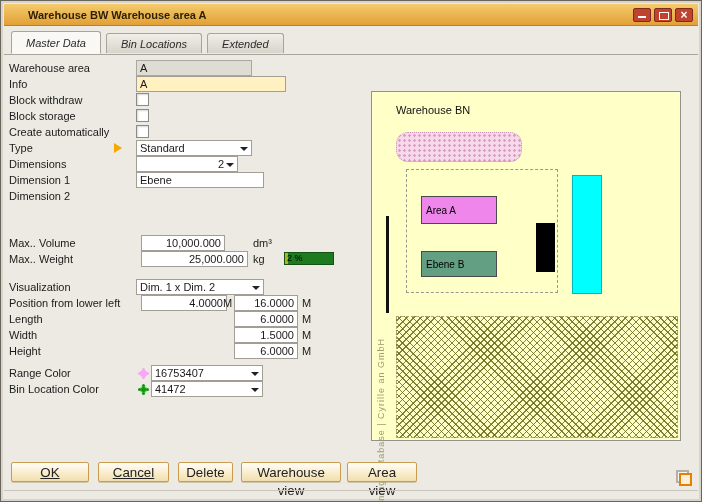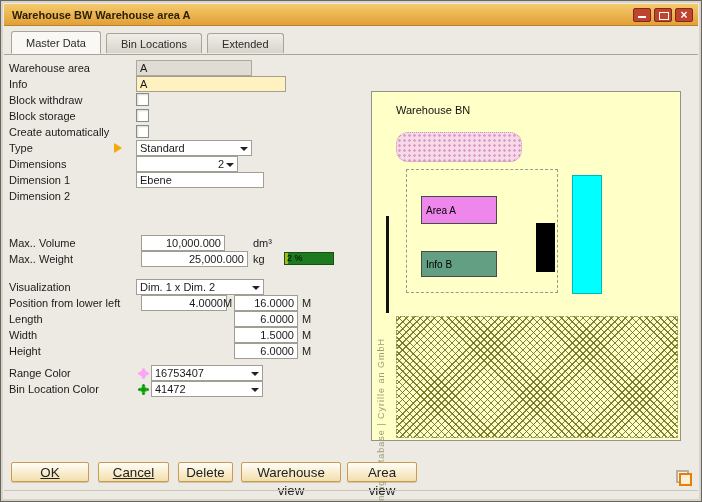--- a/index.html
+++ b/index.html
@@ -9,33 +9,33 @@
     font-family:"Liberation Sans", sans-serif; font-size:11px; color:#1a1a1a;
     background:#ECEAE3;
   }
   .window { position:absolute; inset:0; background:#ECEAE3;
     border:1px solid #68655D; box-shadow: inset 0 0 0 2px #D8D4CC; }
 
   
   .titlebar { position:absolute; left:3px; right:3px; top:3px; height:22px;
     background:linear-gradient(#F4CA6D, #E2A037);
     border-bottom:1px solid #B9812B; }
-  .titlebar .title { position:absolute; left:8px; top:0; line-height:22px;
+  .titlebar .title { position:absolute; left:24px; top:0; line-height:22px;
     font-weight:bold; color:#2A1E05; }
   .winbtns { position:absolute; right:5px; top:4px; display:flex; gap:3px; }
   .winbtn { position:relative; width:18px; height:14px; background:#C0432F;
     border:1px solid #7E2A1C; border-radius:2px; cursor:default; }
   .winbtn.min::after { content:""; position:absolute; left:4px; bottom:3px; width:8px; height:2px; background:#fff; }
   .winbtn.restore::after { content:""; position:absolute; left:4px; top:3px; width:8px; height:6px; border:1px solid #fff; }
   .winbtn.close::after { content:"×"; position:absolute; left:0; right:0; top:-1px; text-align:center;
     color:#fff; font-weight:bold; font-size:12px; line-height:14px; }
 
   
   .tabstrip { position:absolute; left:3px; right:3px; top:30px; height:24px;
-    border-bottom:1px solid #A7A49C; }
+    border-bottom:1px solid #A7A49C;font-style:italic; }
   .tab { position:relative; display:inline-block; vertical-align:bottom; height:20px;
     line-height:20px; padding:0 14px; margin-left:2px;
     border:1px solid #A7A49C; border-bottom:none; border-radius:3px 3px 0 0;
     background:linear-gradient(#F0EEE8, #D8D4CB); color:#2b2b2b; }
   .tab.first { margin-left:7px; }
   .tab.active { height:23px; line-height:23px; margin-bottom:-1px; z-index:2;
     background:#F9F8F4; border-bottom:1px solid #F9F8F4; }
 
   
   .lbl { position:absolute; height:16px; line-height:16px; white-space:nowrap; }
@@ -201,21 +201,21 @@
   <div class="panel">
     <span class="panel-title">Warehouse BN</span>
     <span class="dotted-rect"></span>
     <span class="dashed-rect"></span>
     <span class="wall"></span>
     <span class="watermark">Trainingsdatabase | Cyrille an GmbH</span>
     <span class="area-box area-a">
       <span class="atext">Area A</span>
     </span>
     <span class="area-box area-b">
-      <span class="atext">Info B</span>
+      <span class="atext">Ebene B</span>
     </span>
     <span class="black-block"></span>
     <span class="cyan-block"></span>
     <span class="hatch"></span>
   </div>
 
   <button class="btn u" style="left:10px; width:78px">OK</button>
   <button class="btn u" style="left:97px; width:71px">Cancel</button>
   <button class="btn" style="left:177px; width:55px">Delete</button>
   <button class="btn" style="left:240px; width:100px">Warehouse view</button>

